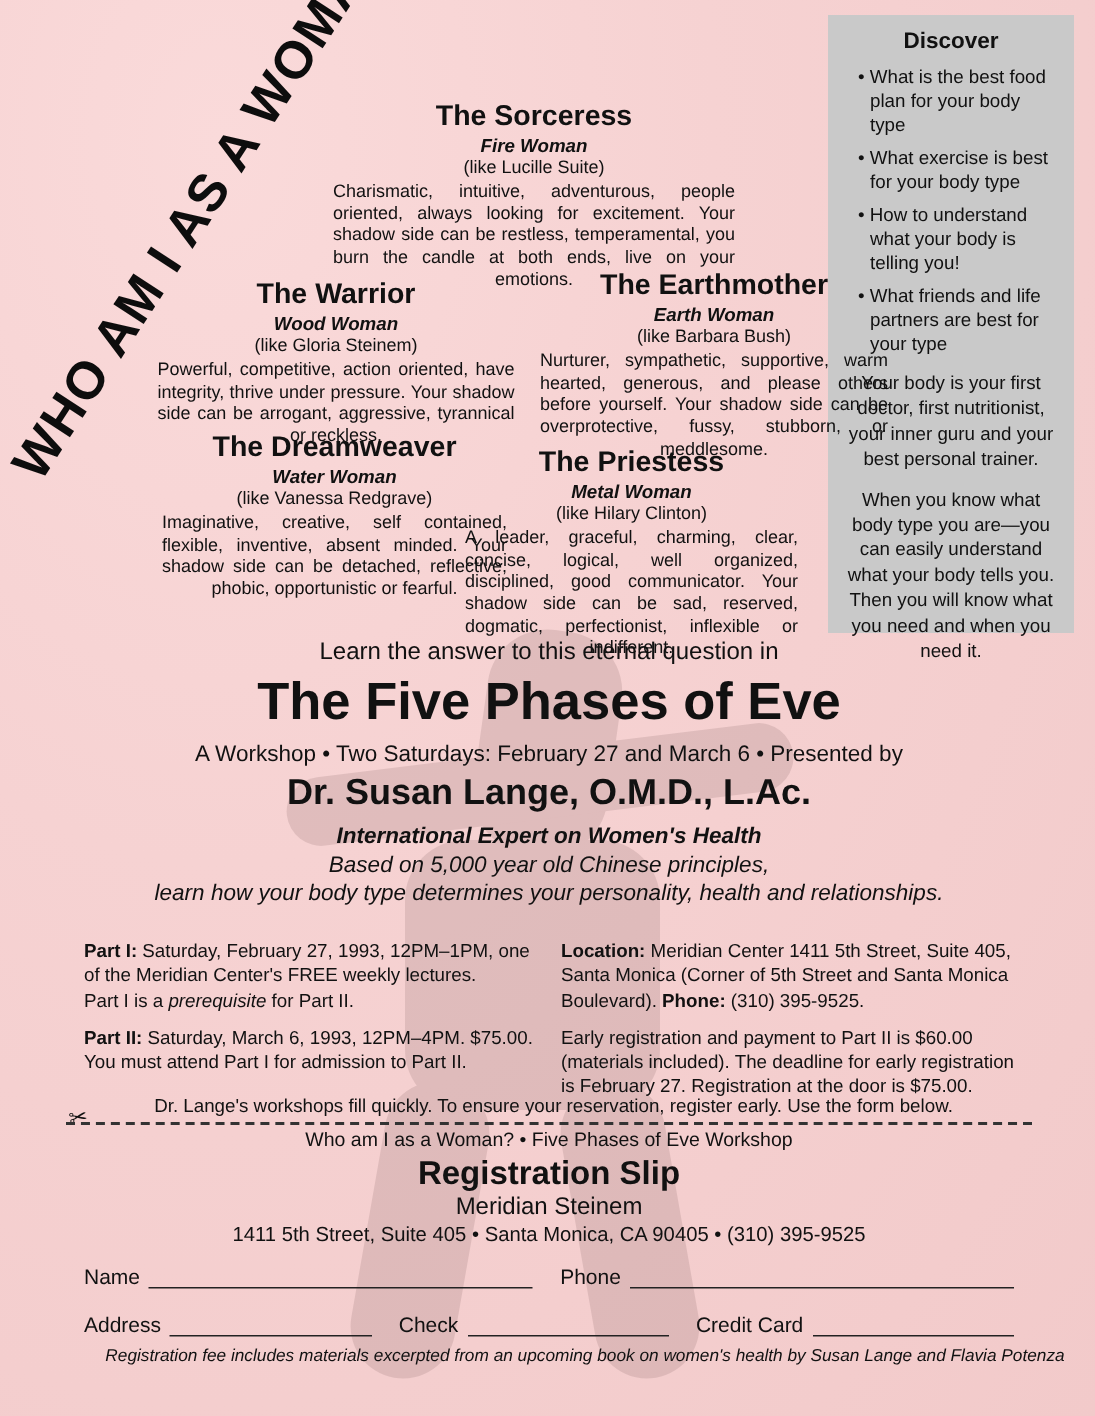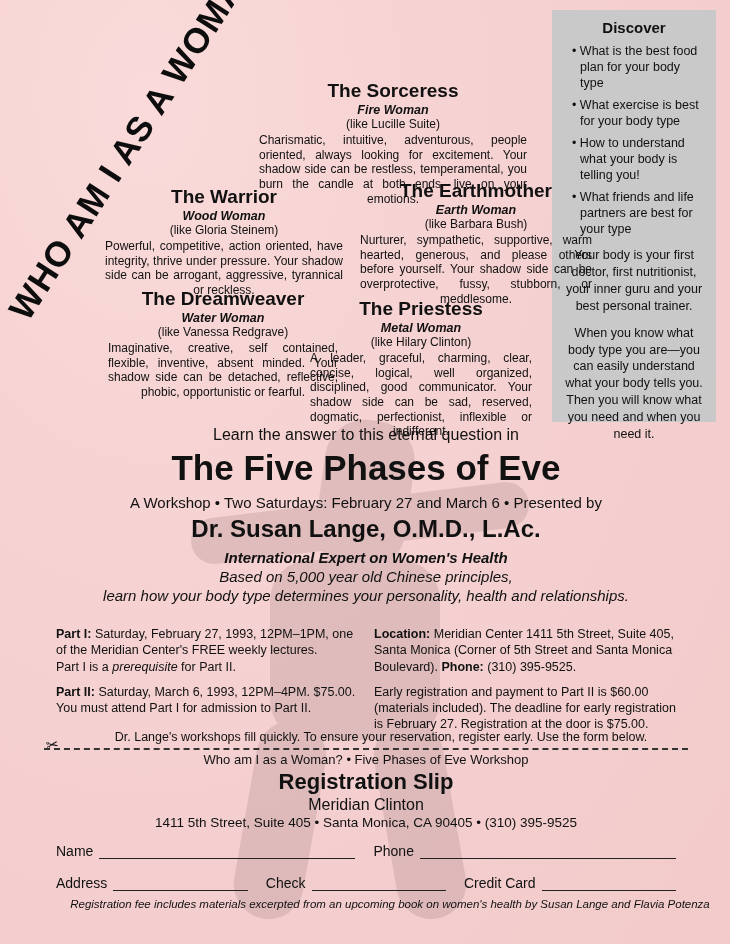--- a/index.html
+++ b/index.html
@@ -121,21 +121,21 @@
     margin-bottom: 2px;
   }
   .arch .desc {
     font-family: "Liberation Sans", sans-serif;
     font-size: 12px;
     line-height: 1.22;
     text-align: justify;
     text-align-last: center;
   }
 
-  .a-sorceress  { left: 222px; top: 80px;  width: 268px; margin-left: 37px; }
+  .a-sorceress  { left: 222px; top: 67px;  width: 268px; }
   .a-warrior    { left: 105px; top: 186px; width: 238px; }
   .a-earth      { left: 360px; top: 180px; width: 232px; }
   .a-dream      { left: 108px; top: 288px; width: 230px; }
   .a-priestess  { left: 310px; top: 298px; width: 222px; }
 
   
   .main {
     position: absolute;
     left: 48px;
     top: 426px;
@@ -204,21 +204,21 @@
     font-size: 12.5px;
     line-height: 1.3;
   }
   .details .col { width: 50%; }
   .details p { margin: 0 0 9px 0; }
   .details b { font-weight: bold; }
   .details i { font-style: italic; }
 
   .fillnote {
     position: absolute;
-    left: 96px;
+    left: 84px;
     top: 730px;
     width: 570px;
     text-align: center;
     font-family: "Liberation Sans", sans-serif;
     font-size: 12.5px;
   }
 
   .scissor {
     position: absolute;
     left: 46px;
@@ -384,21 +384,21 @@
   </div>
 
   <div class="fillnote">Dr. Lange's workshops fill quickly. To ensure your reservation, register early. Use the form below.</div>
 
   <div class="scissor">✂</div>
   <div class="dashes"></div>
 
   <div class="regblock">
     <div class="reg-top">Who am I as a Woman? • Five Phases of Eve Workshop</div>
     <div class="reg-title">Registration Slip</div>
-    <div class="reg-center">Meridian Clinton</div>
+    <div class="reg-center">Meridian Steinem</div>
     <div class="reg-addr">1411 5th Street, Suite 405 • Santa Monica, CA 90405 • (310) 395-9525</div>
   </div>
 
   <div class="formrow row1">
     <span class="lbl">Name</span>
     <span class="line"></span>
     <span class="gap"></span>
     <span class="lbl">Phone</span>
     <span class="line"></span>
   </div>

